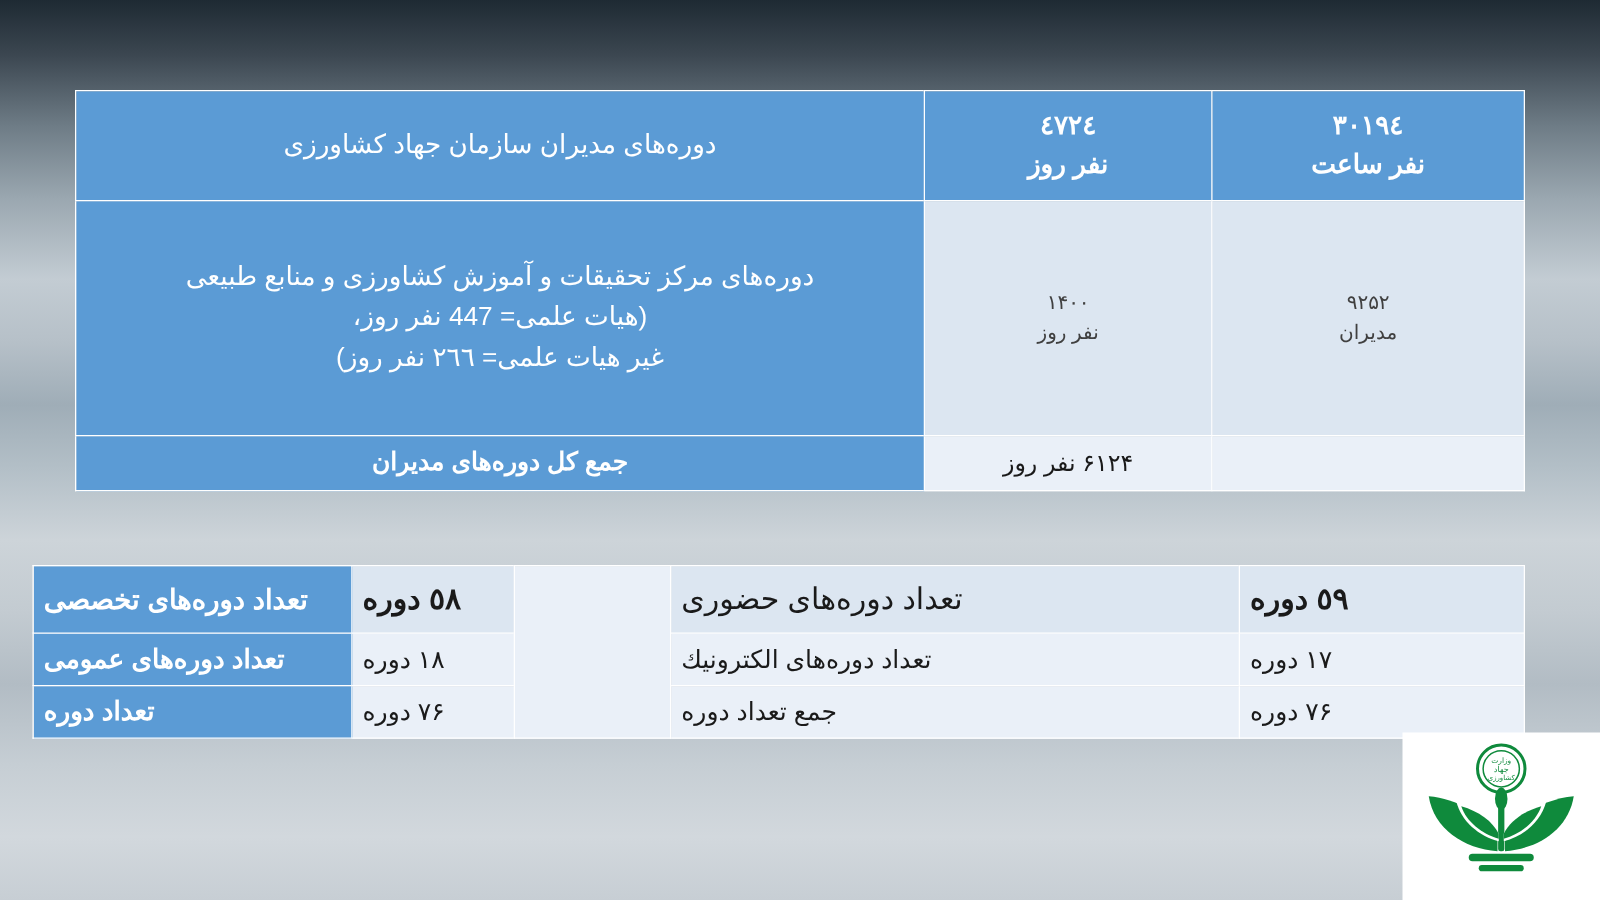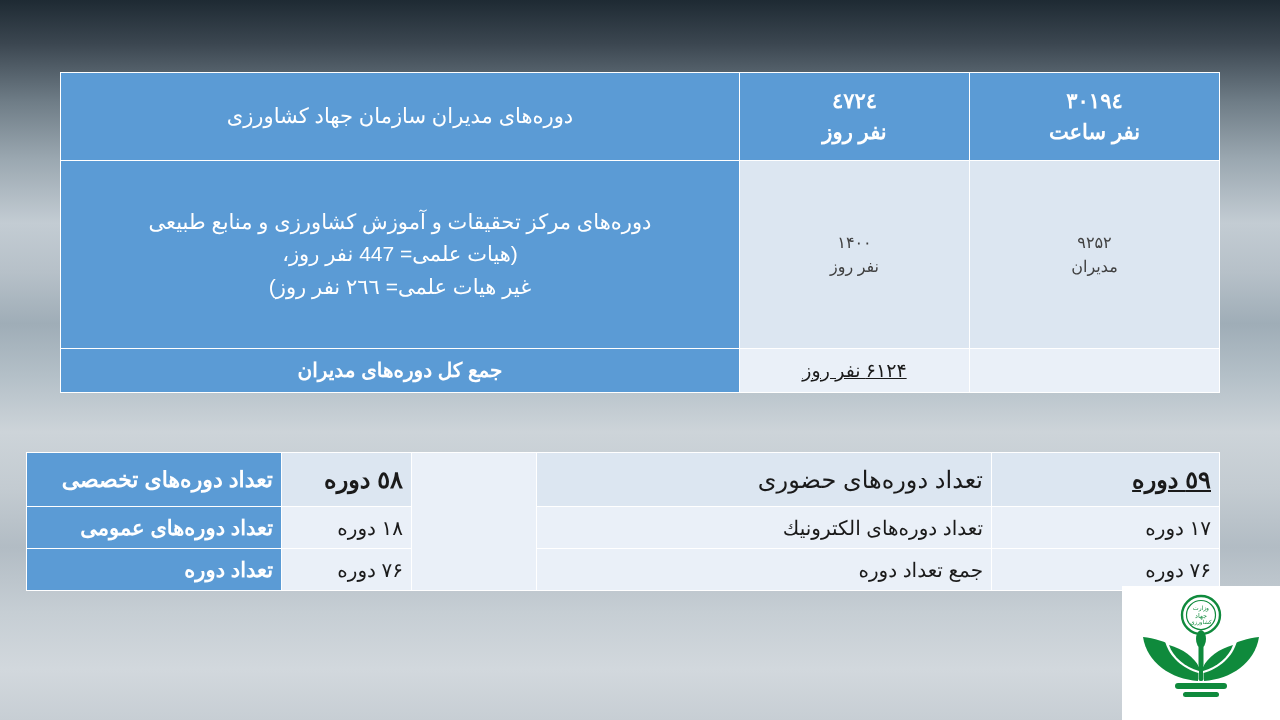--- a/index.html
+++ b/index.html
@@ -69,21 +69,20 @@
   .lite {
     background: #dce6f1;
     color: #404040;
     font-size: 16px;
     line-height: 1.5;
   }
   .lite2 {
     background: #eaf0f8;
     color: #1a1a1a;
     font-size: 19px;
-    text-decoration: underline;
   }
   .t1-c1 { width: 250px; }
   .t1-c2 { width: 230px; }
   .num-line { display: block; }
   .row1-h { height: 88px; }
   .row2-h { height: 188px; }
   .row3-h { height: 44px; }
   .big-cell {
     font-size: 21px;
     line-height: 1.55;
@@ -93,21 +92,21 @@
   
   #table2 {
     top: 452px;
     right: 60px;
     width: 1160px;
   }
   #table2 table { table-layout: fixed; }
   #table2 td {
     border: 1px solid #ffffff;
     vertical-align: middle;
-    text-align: right;
+    text-align: left;
     padding: 4px 8px;
     box-sizing: border-box;
   }
   .t2-r1 td { height: 54px; }
   .t2-r2 td, .t2-r3 td { height: 42px; }
   .t2-head {
     background: #5b9bd5;
     color: #ffffff;
     font-weight: bold;
     font-size: 22px;
@@ -141,21 +140,21 @@
     font-weight: normal;
   }
   .t2-gap {
     background: #eaf0f8;
     border-left: 1px solid #ffffff;
   }
   .t2-c-a { width: 255px; }
   .t2-c-b { width: 130px; }
   .t2-c-c { width: 125px; }
   .t2-c-d { width: 455px; }
-  .t2-c-e { width: 228px; text-decoration: underline; }
+  .t2-c-e { width: 228px; }
   .logo-box {
     position: absolute;
     left: 1122px;
     top: 586px;
     width: 158px;
     height: 134px;
     background: #ffffff;
     display: flex;
     align-items: center;
     justify-content: center;

